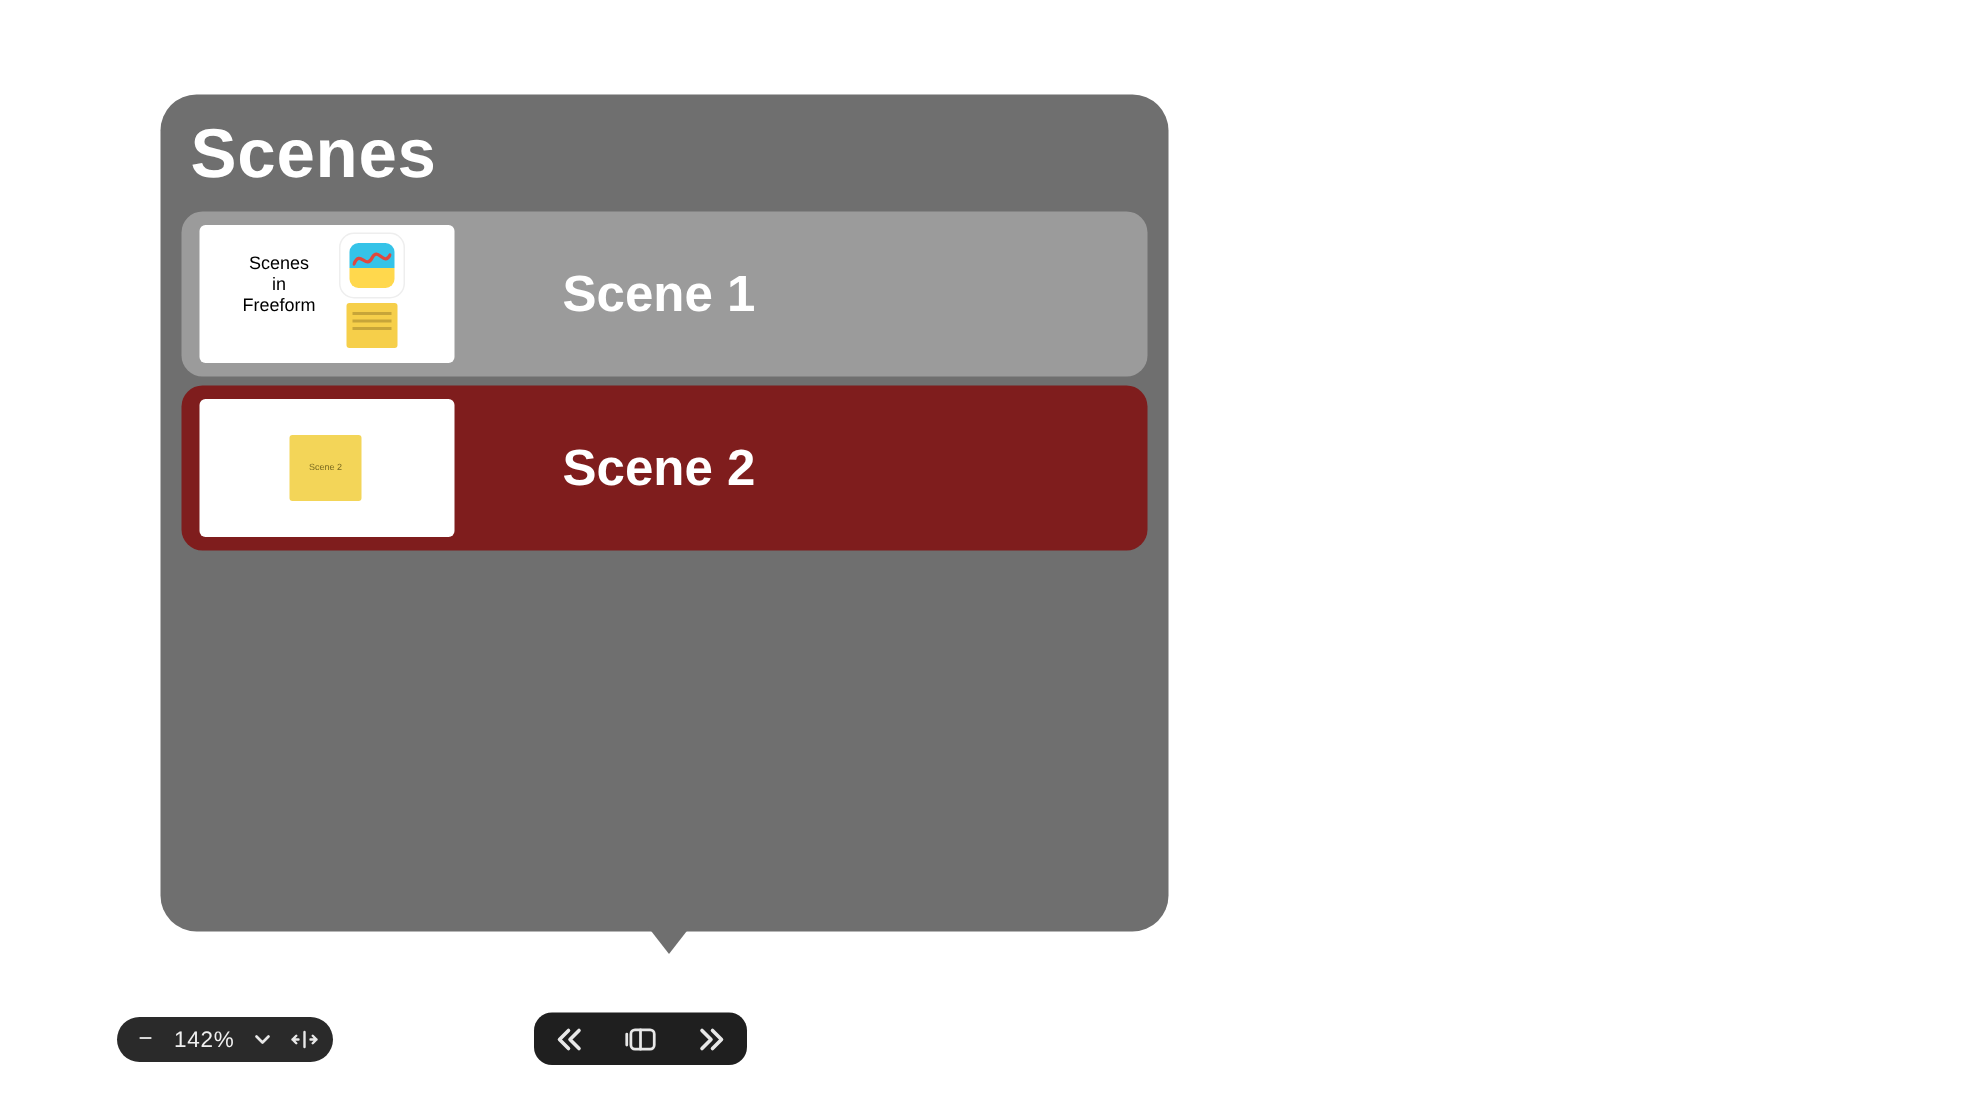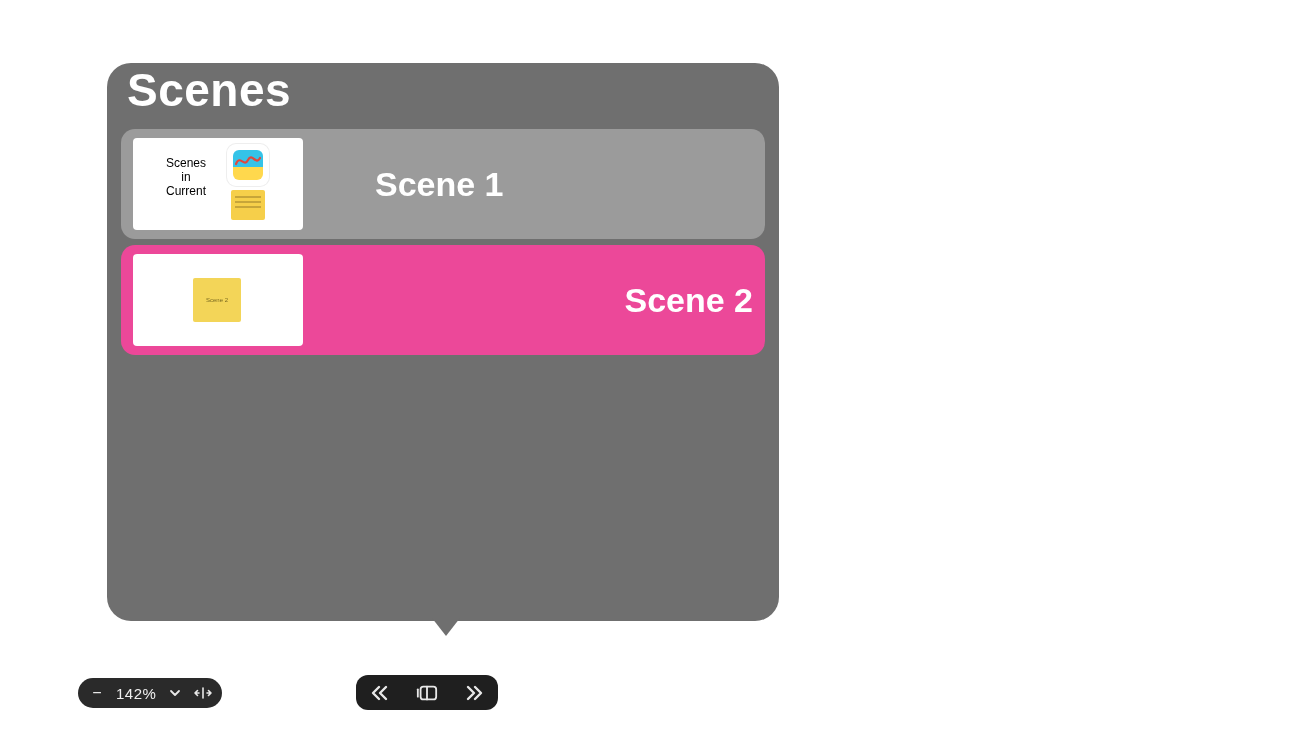--- a/index.html
+++ b/index.html
@@ -14,21 +14,21 @@
 
   
   .popover {
     position: absolute;
     left: 107px;
     top: 63px;
     width: 672px;
     height: 558px;
     background: #6f6f6f;
     border-radius: 24px;
-    padding: 0 14px 14px 14px;
+    padding: 12px 14px 14px 14px;
     display: flex;
     flex-direction: column;
   }
   .popover-tail {
     position: absolute;
     left: 432px;
     top: 618px;
     width: 0; height: 0;
     border-left: 14px solid transparent;
     border-right: 14px solid transparent;
@@ -50,21 +50,21 @@
   }
   .scene-item {
     display: flex;
     align-items: center;
     gap: 72px;
     border-radius: 14px;
     padding: 8px 12px;
     height: 110px;
   }
   .scene-item.unselected { background: #9b9b9b; }
-  .scene-item.selected   { background: #ec4899; justify-content: space-between; }
+  .scene-item.selected   { background: #7f1d1d; }
   .scene-thumb {
     width: 170px;
     height: 92px;
     background: #ffffff;
     border-radius: 4px;
     position: relative;
     overflow: hidden;
     flex-shrink: 0;
   }
   .scene-label {
@@ -193,21 +193,21 @@
 <div class="popover">
   <div class="popover-title">Scenes</div>
 
   <div class="scene-list">
 
     <div class="scene-item unselected">
       <div class="scene-thumb">
         <div class="t1-text">
           <span>Scenes</span><br>
           <span>in</span><br>
-          <span>Current</span>
+          <span>Freeform</span>
         </div>
         <div class="t1-appicon">
           <div class="t1-appicon-bg"></div>
           <svg class="t1-squiggle" viewBox="0 0 26 14">
               <path d="M1 10 C5 0, 9 14, 13 6 C17 -2, 21 12, 25 4" stroke="#e0483e" stroke-width="2.2" fill="none" stroke-linecap="round"></path>
             </svg>
         </div>
         <div class="t1-note">
           <div class="t1-note-lines"></div>
         </div>

